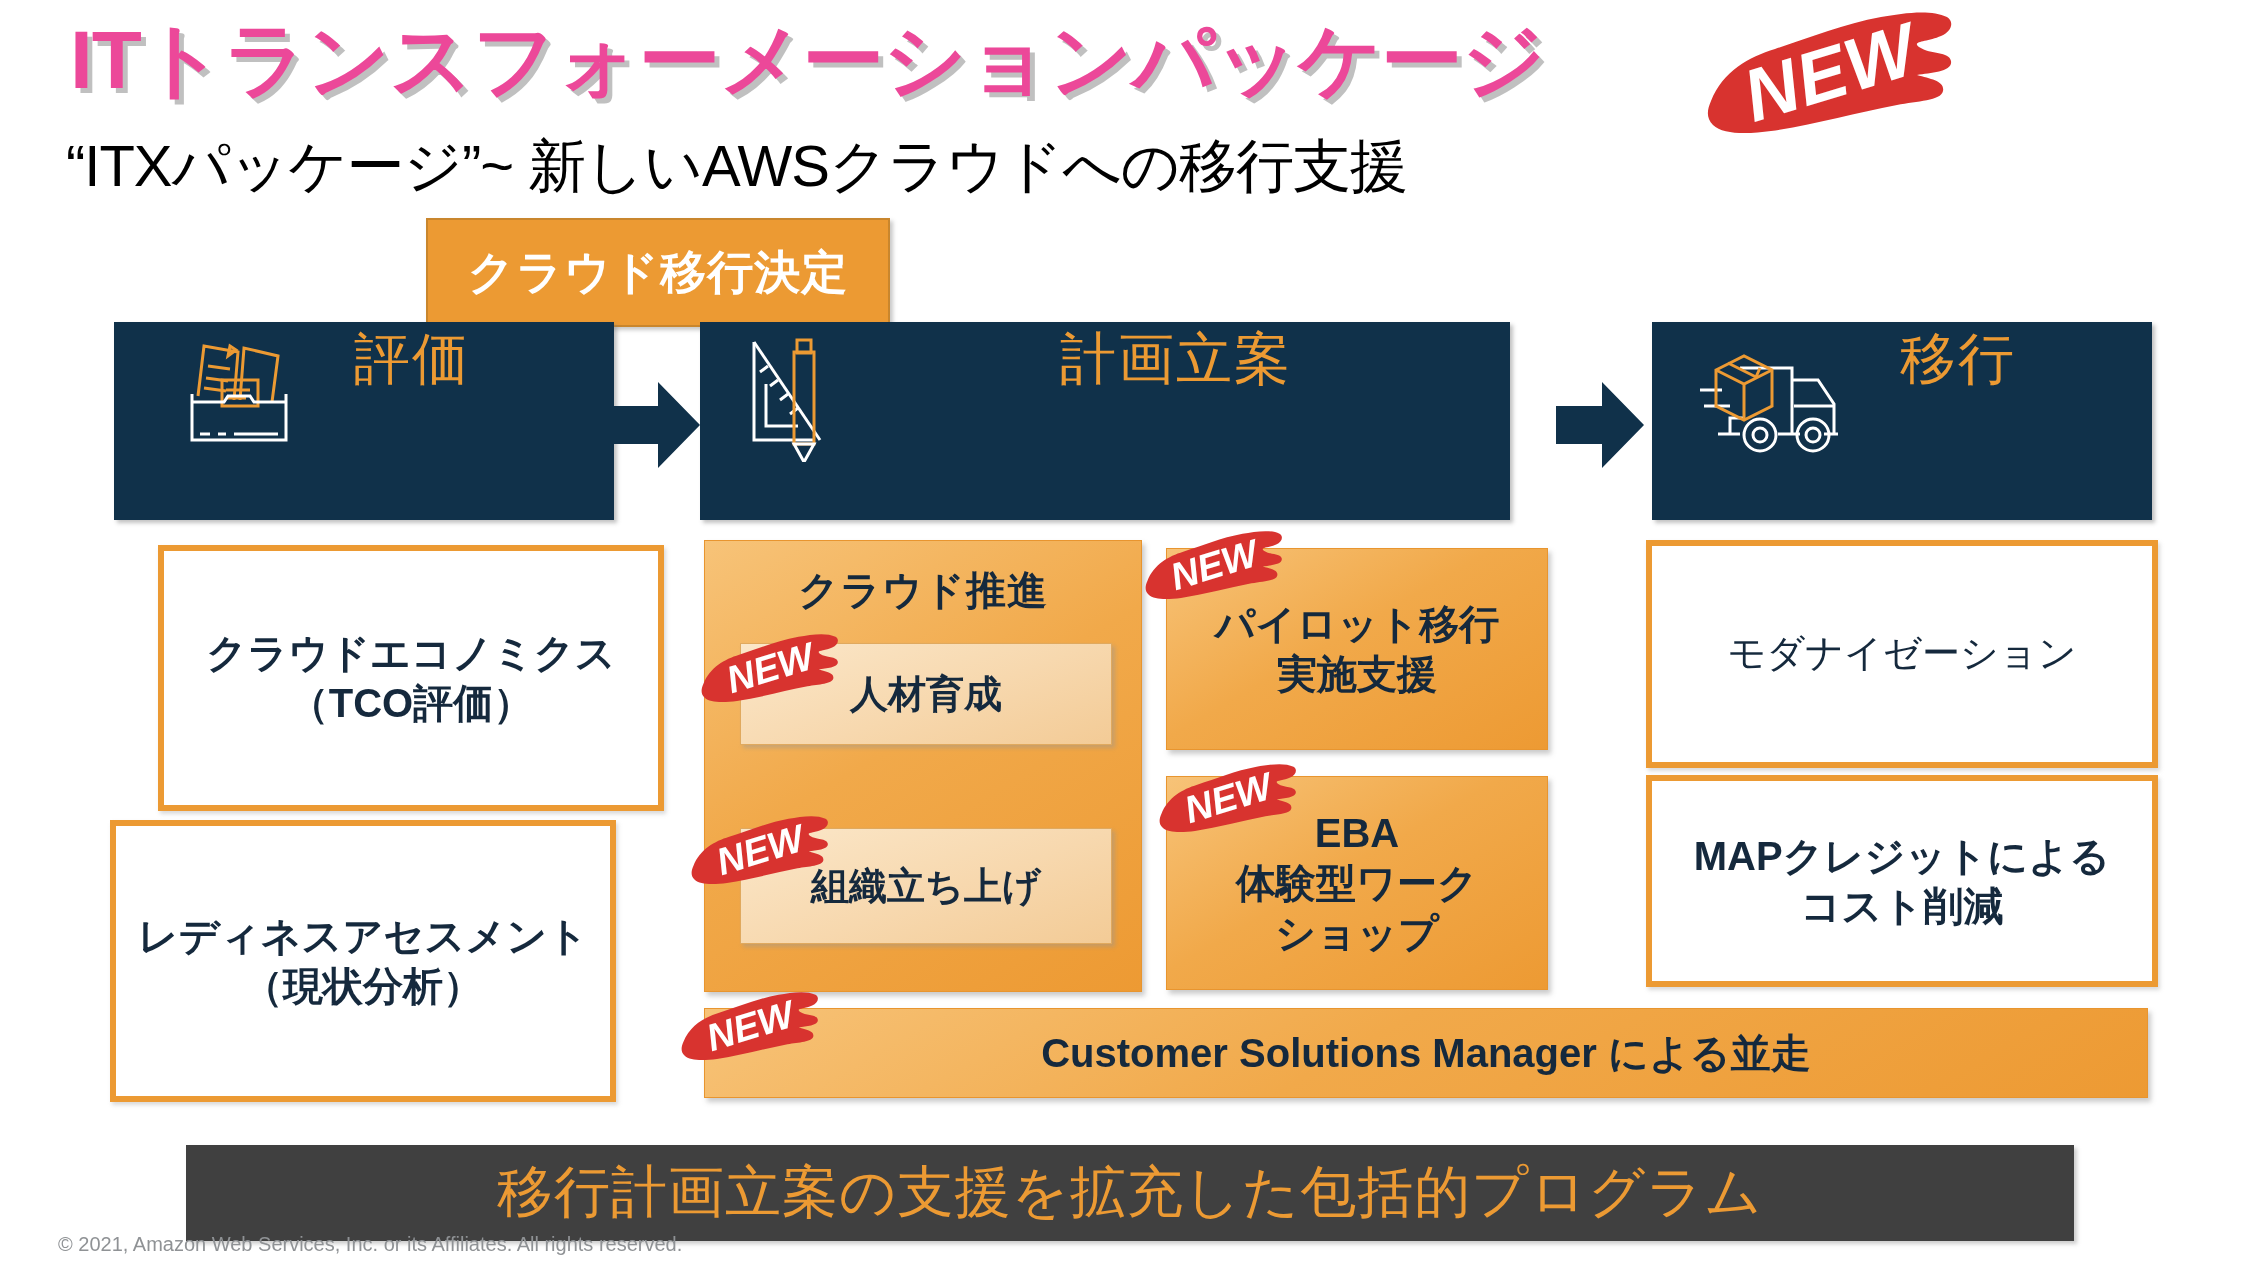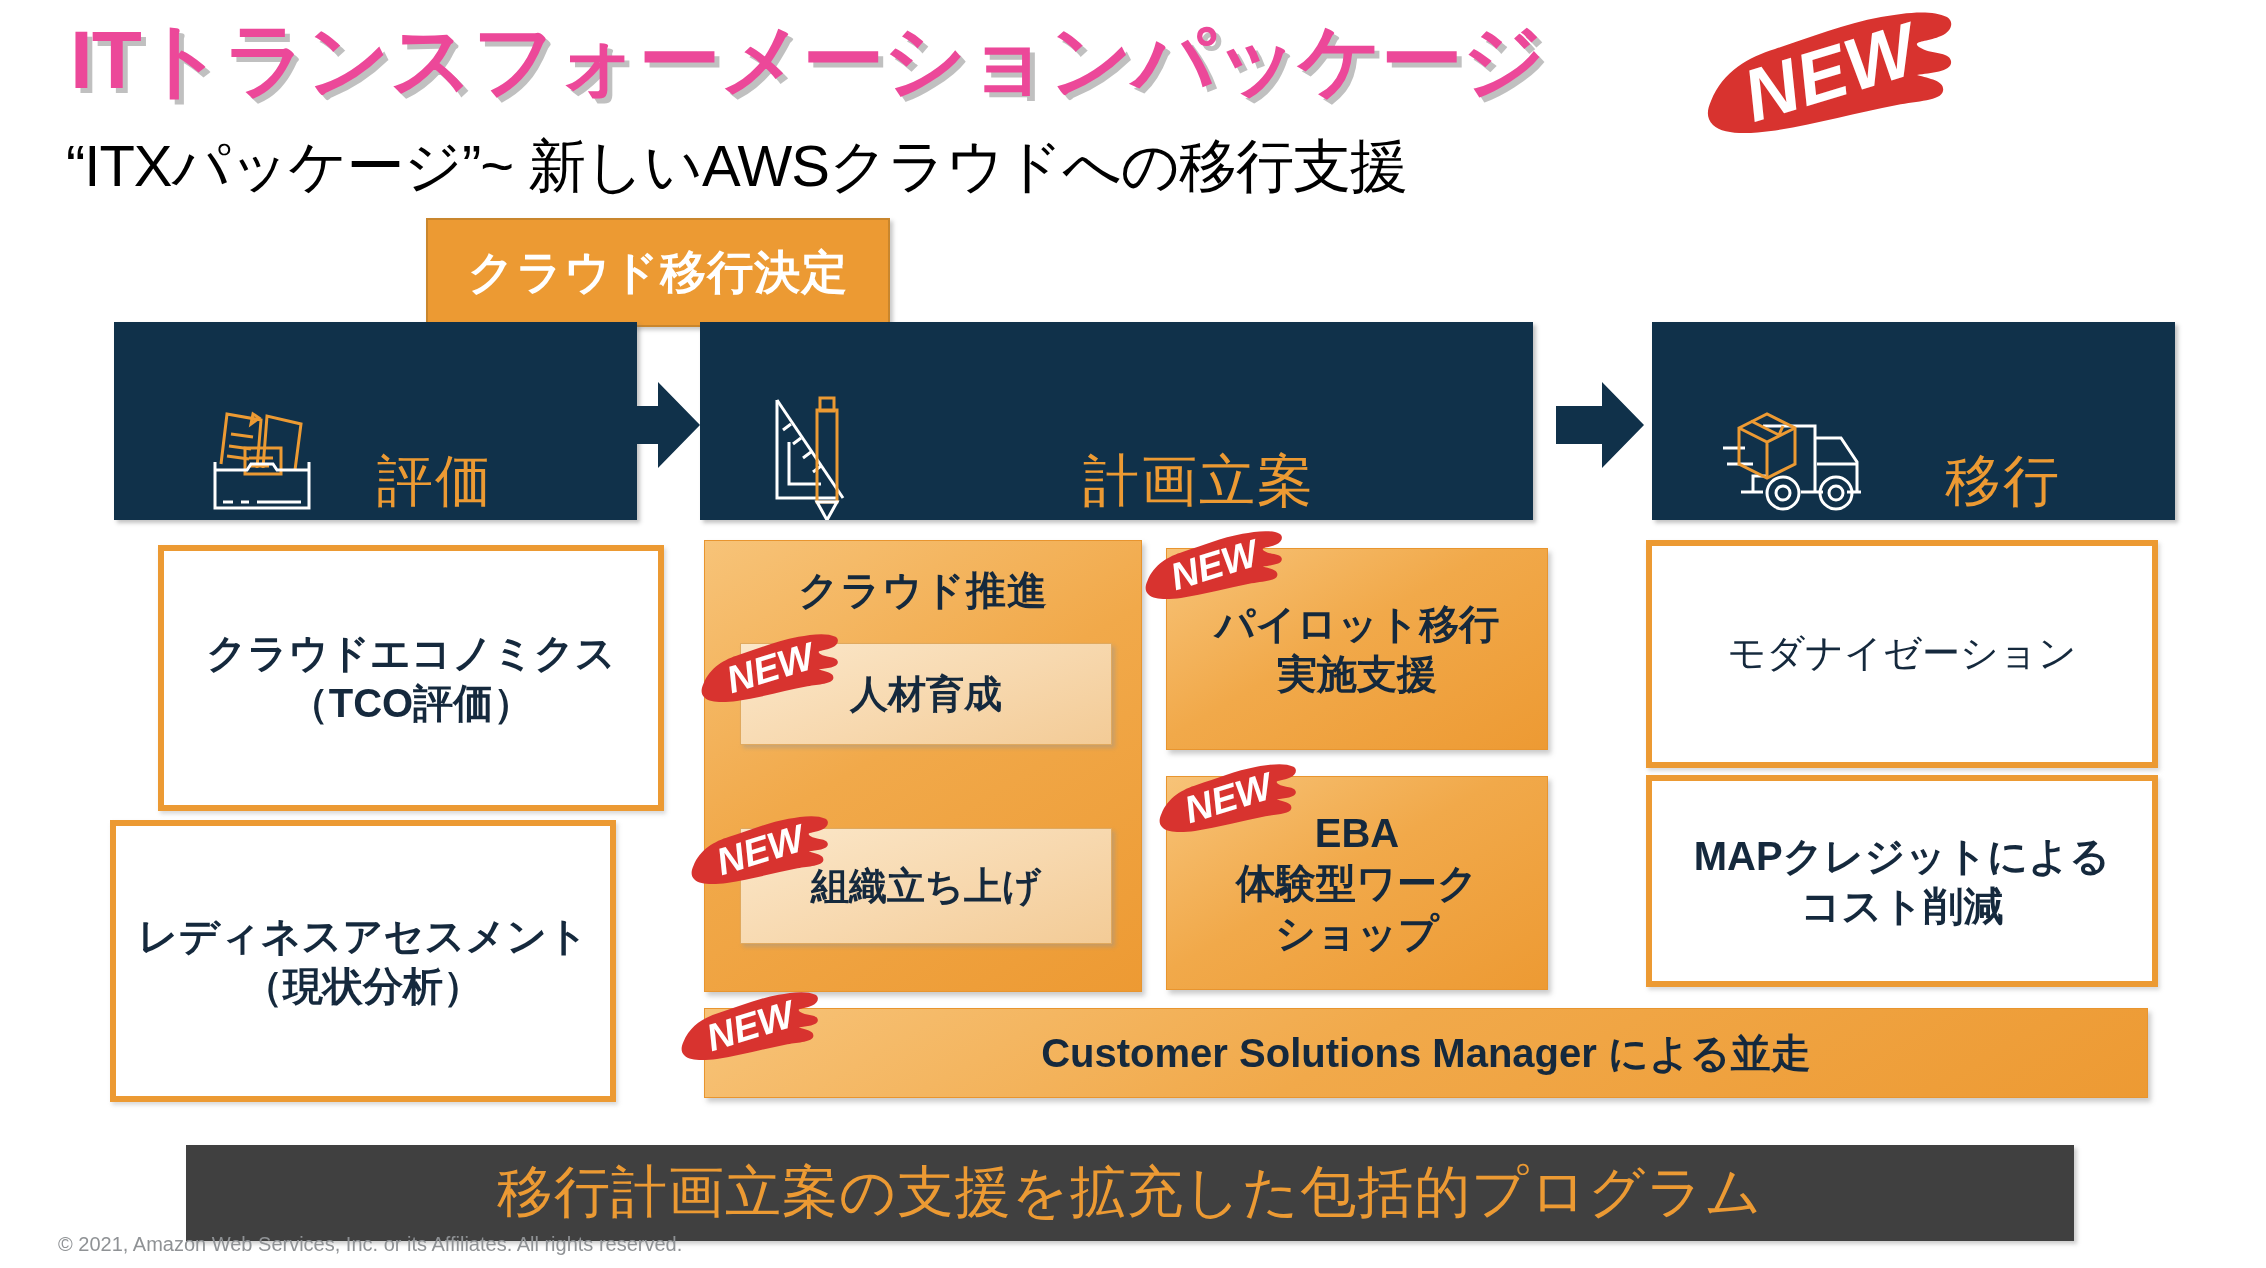--- a/index.html
+++ b/index.html
@@ -38,23 +38,22 @@
   #badge-title{left:1705px;top:5px;width:250px;height:135px;}
   #badge-title .txt{font-size:74px;}
 
   
   .new-small{width:140px;height:76px;z-index:40;}
   .new-small .txt{font-size:38px;letter-spacing:0px;}
 
   
   .stage-box{
     background:#10314A;
-    display:flex;align-items:flex-end;
+    display:flex;align-items:flex-start;
     box-shadow:3px 3px 4px rgba(120,120,120,.45);
-    padding-left:23px;
   }
   .stage-label{
     color:#EC9A33;font-size:56px;font-weight:normal;letter-spacing:2px;
   }
   #stage-assess{left:114px;top:322px;width:500px;height:198px;}
   #stage-plan{left:700px;top:322px;width:810px;height:198px;}
   #stage-migrate{left:1652px;top:322px;width:500px;height:198px;}
 
   #tab-decision{
     left:426px;top:218px;width:460px;height:105px;
@@ -206,21 +205,21 @@
         <circle cx="78" cy="113" r="7"></circle>
       <circle cx="131" cy="113" r="16"></circle>
         <circle cx="131" cy="113" r="7"></circle>
     </g>
     <g fill="none" stroke="#EC9A33" stroke-width="3">
       <path d="M34,48 L62,34 L90,48 L90,84 L62,98 L34,84 Z"></path>
       <path d="M34,48 L62,62 L90,48 M62,62 L62,98"></path>
       <path d="M46,41 L74,55 M74,55 L78,46"></path>
     </g>
   </svg>
-  <div class="stage-label" style="margin-left:50px">移行</div>
+  <div class="stage-label" style="margin-left:28px">移行</div>
 </div>
 
 <div class="abs wcard bold" id="card-economics">
   <div>
     <div>クラウドエコノミクス</div>
     <div>（TCO評価）</div>
   </div>
 </div>
 
 <div class="abs wcard bold" id="card-readiness">

